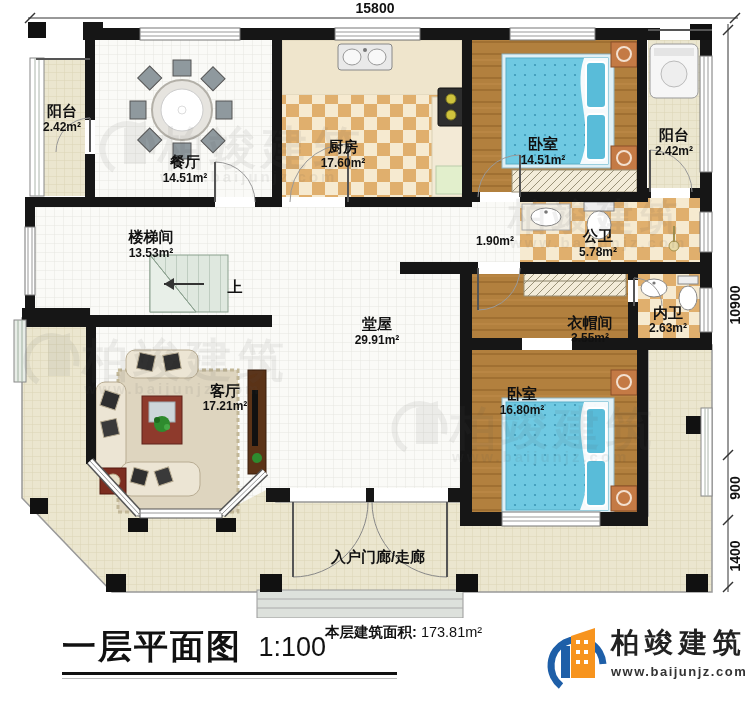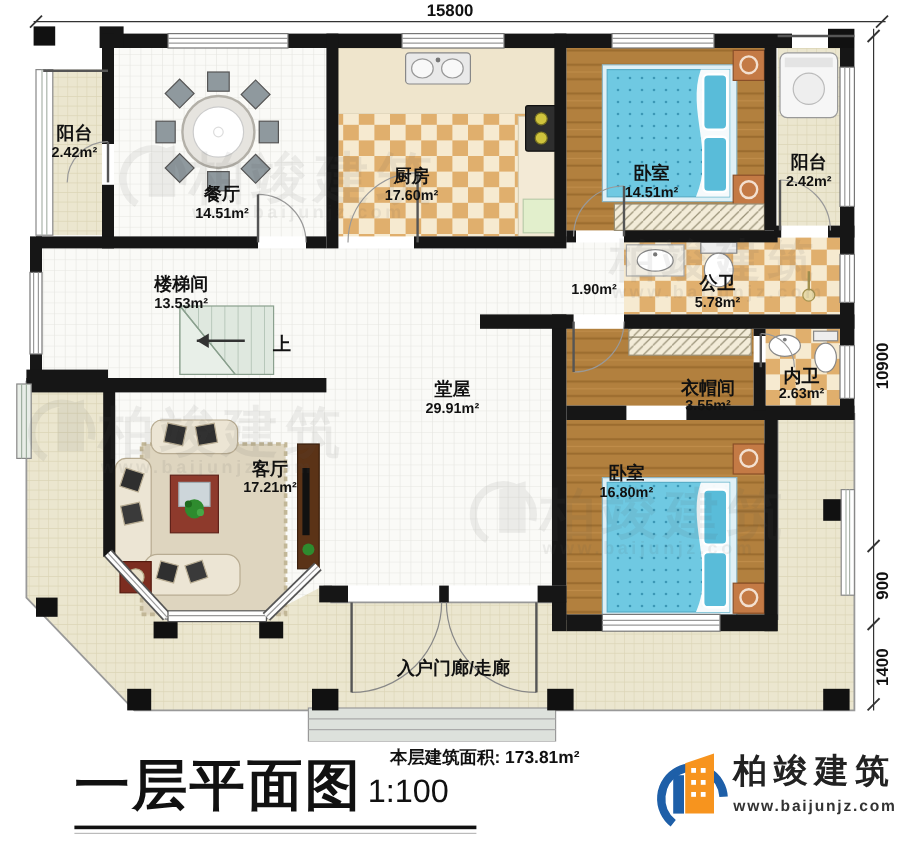--- a/index.html
+++ b/index.html
@@ -6,26 +6,26 @@
   body{width:750px;height:707px;font-family:"Liberation Sans","DejaVu Sans",sans-serif;position:relative;overflow:hidden;}
   #plan{display:block;}
   .roomname{font-size:15px;font-weight:bold;fill:#111;}
   .roomarea{font-size:12px;font-weight:bold;fill:#111;}
   .dim{font-size:14px;font-weight:bold;fill:#111;}
   .wm{opacity:0.09;}
   .wmtext{font-size:46px;font-weight:bold;fill:#555;letter-spacing:6px;}
   .wmurl{font-size:15px;font-weight:bold;fill:#555;letter-spacing:3px;}
   #footer{position:absolute;left:0;top:618px;width:750px;height:89px;background:#fff;}
   #title-group{position:absolute;left:62px;top:6px;width:335px;}
-  #main-title{display:inline-block;font-size:46px;font-weight:bold;color:#111;letter-spacing:2px;}
-  #scale-label{display:inline-block;font-size:27px;color:#111;margin-left:0;vertical-align:2px;}
+  #main-title{display:inline-block;font-size:34px;font-weight:bold;color:#111;letter-spacing:2px;}
+  #scale-label{display:inline-block;font-size:27px;color:#111;margin-left:12px;vertical-align:2px;}
   #title-underline{height:3px;background:#111;margin-top:2px;}
   #title-underline2{height:1px;background:#bbb;margin-top:3px;}
   #stats{position:absolute;left:325px;top:2px;width:235px;font-size:14.5px;color:#111;font-weight:bold;line-height:25px;white-space:nowrap;}
-  .statline .v{font-weight:bold;}
+  .statline .v{font-weight:normal;}
   #brand{position:absolute;left:545px;top:4px;width:205px;}
   #brand-glyph{position:absolute;left:0;top:2px;}
   #brand-text{position:absolute;left:66px;top:2px;}
   #brand-name{font-size:28px;font-weight:bold;color:#222;letter-spacing:6px;}
   #brand-url{font-size:13px;font-weight:bold;color:#333;letter-spacing:1.5px;margin-top:2px;}
 </style>
 </head>
 <body>
 
 <svg id="plan" width="750" height="620" viewBox="0 0 750 620" font-family="'Liberation Sans','DejaVu Sans',sans-serif">

